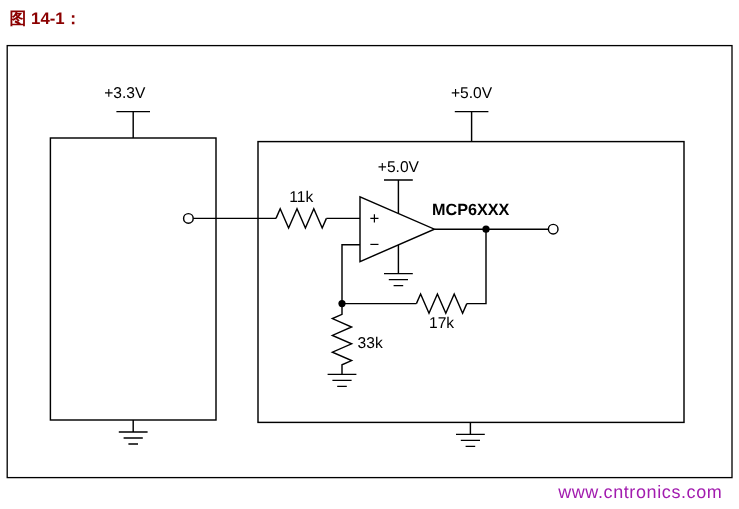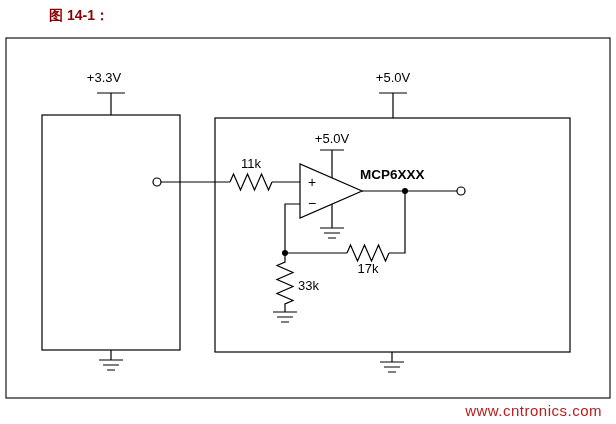--- a/index.html
+++ b/index.html
@@ -1,23 +1,23 @@
 <!DOCTYPE html>
 <html><head>
 <meta charset="utf-8">
 <style>
   html,body{margin:0;padding:0;}
   body{background:#ffffff;}
   .page{position:relative;width:616px;height:424px;background:#ffffff;
         font-family:"Liberation Sans",sans-serif;overflow:hidden;}
   .title-row{position:absolute;left:8px;top:7px;display:flex;align-items:baseline;
-             color:#8b0000;font-weight:bold;font-size:14px;white-space:nowrap;text-align:center;}
+             color:#8b0000;font-weight:bold;font-size:14px;white-space:nowrap;}
   .fig-label{display:inline-block;min-width:142px;}
   .watermark{position:absolute;right:14px;bottom:5px;font-size:15px;
-             color:#b91c1c;letter-spacing:.5px;}
+             color:#a21caf;letter-spacing:.5px;}
   svg.schematic{position:absolute;left:0;top:0;}
   svg.schematic text{font-family:"Liberation Sans",sans-serif;font-size:13px;fill:#000;stroke:none;}
   svg.schematic text.bold{font-weight:bold;font-size:13.5px;}
   svg.schematic text.sign{font-size:14px;}
 </style>
 </head>
 <body>
 
 <div class="page">
 

